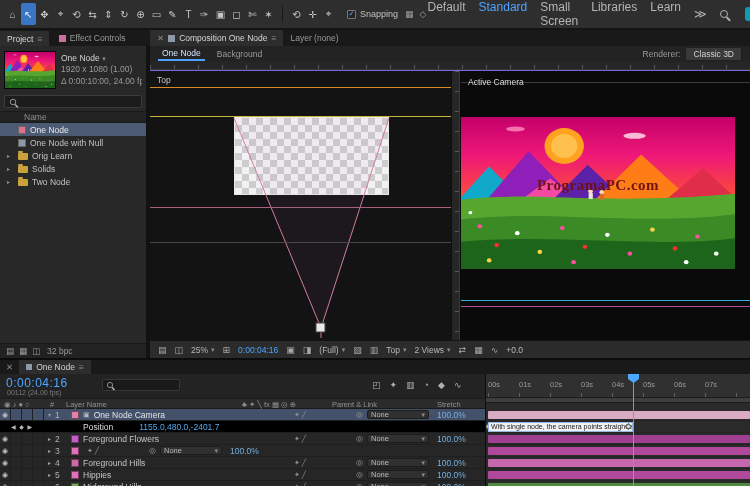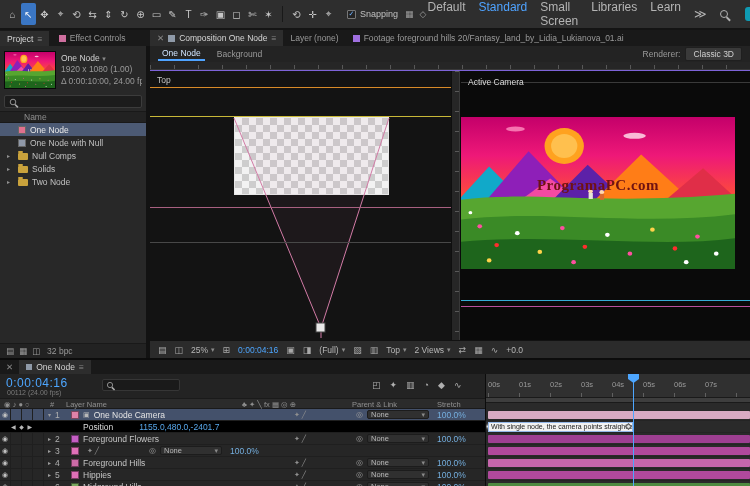--- a/index.html
+++ b/index.html
@@ -91,21 +91,21 @@
   .ttab{display:flex;align-items:center;gap:4px;background:#2d2d2d;color:#d2d2d2;height:14px;padding:0 7px}
   .sqic{width:6px;height:6px;background:#8f9aa8}
   .tbody{position:absolute;top:14px;left:0;right:0;bottom:0;overflow:hidden}
   .tleft{position:absolute;top:0;left:0;width:485px;bottom:0;background:#232323}
   .ttime{position:absolute;top:2px;left:6px;font-size:12px;color:#4da6ff;letter-spacing:.5px}
   .tframe{position:absolute;top:15px;left:7px;font-size:7px;color:#7a7a7a}
   .tsearch{position:absolute;top:5px;left:102px;width:78px;height:12px;background:#1a1a1a;border:1px solid #363636;border-radius:2px;display:flex;align-items:center;gap:3px;padding:0 3px}
   .ticonrow{position:absolute;top:6px;left:372px;display:flex;gap:9px;color:#b0b0b0;font-size:9px}
   .tcolhead{position:absolute;top:24px;left:0;width:485px;height:11px;background:#2b2b2b;border-top:1px solid #1a1a1a;border-bottom:1px solid #1a1a1a;color:#909090;font-size:7.5px}
   .tcolhead span{position:absolute;top:1px}
-  .ch-av{left:4px}.ch-hash{left:50px}.ch-name{left:66px}.ch-sw{left:242px}.ch-parent{left:352px}.ch-stretch{left:437px}
+  .ch-av{left:4px}.ch-hash{left:50px}.ch-name{left:66px}.ch-sw{left:242px}.ch-parent{left:332px}.ch-stretch{left:437px}
   .trowswrap{position:absolute;top:35px;left:0;width:485px;bottom:0;overflow:hidden}
   .trow{height:12px;display:flex;align-items:stretch;border-bottom:1px solid #1f1f1f;background:#262626;color:#c4c4c4}
   .trow.selected{background:#44516b;color:#e4e4e4}
   .trow.proprow{background:#000000}
   .c{flex:none;display:flex;align-items:center;justify-content:center}
   .c-av{width:11px;border-right:1px solid #1f1f1f;font-size:7px;color:#c0c0c0}
   .c-arrow{width:11px;font-size:6px;color:#9a9a9a}
   .c-num{width:13px;justify-content:flex-start;color:#b0b0b0}
   .c-swatch{width:13px}
   .sw{width:8px;height:8px;border:1px solid rgba(0,0,0,.45)}
@@ -255,24 +255,20 @@
     <div class="comp-tabs">
       <div class="ptab active">
         <span class="x">✕</span>
         <span class="cticon"></span>
         <span>Composition One Node</span>
         <span class="menu">≡</span>
       </div>
       <div class="ptab">
           <span>Layer (none)</span>
         </div>
-      <div class="ptab">
-        <span class="fticon"></span>
-        <span>Footage foreground hills 20/Fantasy_land_by_Lidia_Lukianova_01.ai</span>
-      </div>
     </div>
   </div>
 
   <div class="project">
     <div class="pv">
       <div class="thumb">
         <svg viewBox="0 0 292 178" preserveAspectRatio="none">
             <use href="#artsym"></use>
           </svg>
       </div>
@@ -298,21 +294,21 @@
 
         <div class="prow">
           <span class="twirl"></span>
           <span class="icon comp" style="background: rgb(143, 152, 168);"></span>
           <span>One Node with Null</span>
         </div>
 
         <div class="prow">
           <span class="twirl">▸</span>
           <span class="icon folder"></span>
-          <span>Null Comps</span>
+          <span>Orig Learn</span>
         </div>
 
         <div class="prow">
           <span class="twirl">▸</span>
           <span class="icon folder"></span>
           <span>Solids</span>
         </div>
 
 
         <div class="prow">

